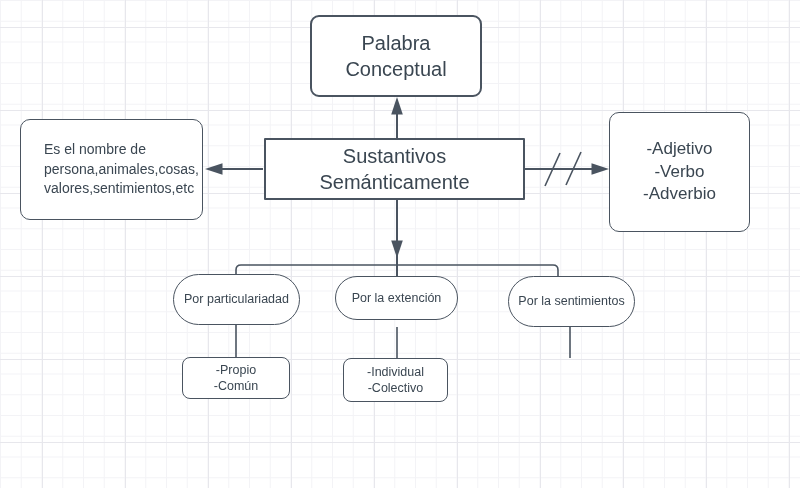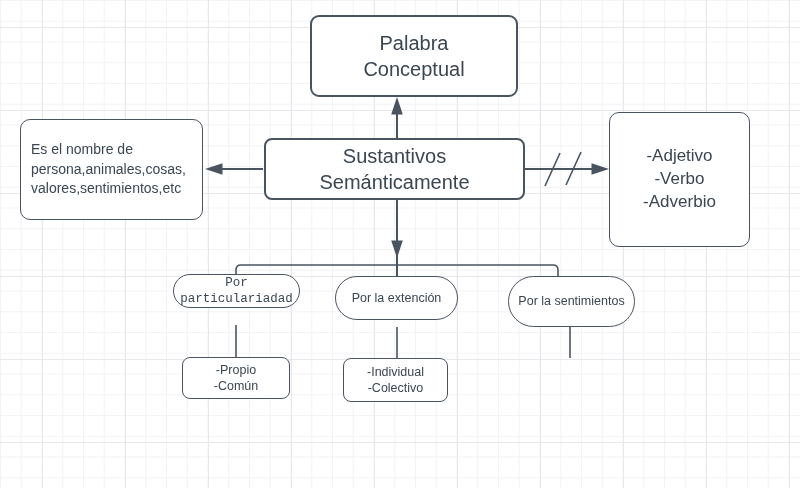--- a/index.html
+++ b/index.html
@@ -31,28 +31,28 @@
     background: #ffffff;
     border: 2px solid #4a5460;
     color: #3a4651;
     display: flex;
     align-items: center;
     justify-content: center;
     text-align: center;
     white-space: pre-line;
     line-height: 1.32;
   }
-  #n-palabra     { left:310px; top:15px;  width:208px; height:82px;  border-radius:9px;  font-size:20px; }
-  #n-sustantivos { left:264px; top:138px; width:261px; height:62px;  border-radius:8px;  font-size:20px; }
+  #n-palabra     { left:310px; top:15px;  width:172px; height:82px;  border-radius:9px;  font-size:20px; }
+  #n-sustantivos { left:264px; top:138px; width:261px; height:62px;  border-radius:1px;  font-size:20px; }
   #n-definicion  { left:20px;  top:119px; width:183px; height:101px; border-radius:10px; font-size:14px;
-                   border-width:1.6px; justify-content:flex-start; text-align:left; padding:0 10px; line-height:1.4; }
-  #n-excluidos   { left:609px; top:112px; width:141px; height:135px; border-radius:10px; font-size:17px;
+                   border-width:1.6px; justify-content:flex-start; text-align:left; padding:0 23px; line-height:1.4; }
+  #n-excluidos   { left:609px; top:112px; width:141px; height:120px; border-radius:10px; font-size:17px;
                    border-width:1.6px; line-height:1.35; }
   .pill { border-radius: 26px; font-size: 12.5px; border-width: 1.4px; }
-  #n-pill1 { left:173px; top:274px; width:127px; height:34px;font-family:Liberation Mono, monospace; }
+  #n-pill1 { left:173px; top:274px; width:127px; height:51px; }
   #n-pill2 { left:335px; top:276px; width:123px; height:44px; }
   #n-pill3 { left:508px; top:276px; width:127px; height:51px; }
   .leaf { border-radius: 8px; font-size: 12.5px; border-width: 1.5px; line-height: 1.3; text-align: center; }
   #n-leaf1 { left:182px; top:357px; width:108px; height:42px; }
   #n-leaf2 { left:343px; top:358px; width:105px; height:44px; }
   #n-leaf3 { left:516px; top:358px; width:107px; height:42px; }
 </style>
 </head>
 <body>
 

